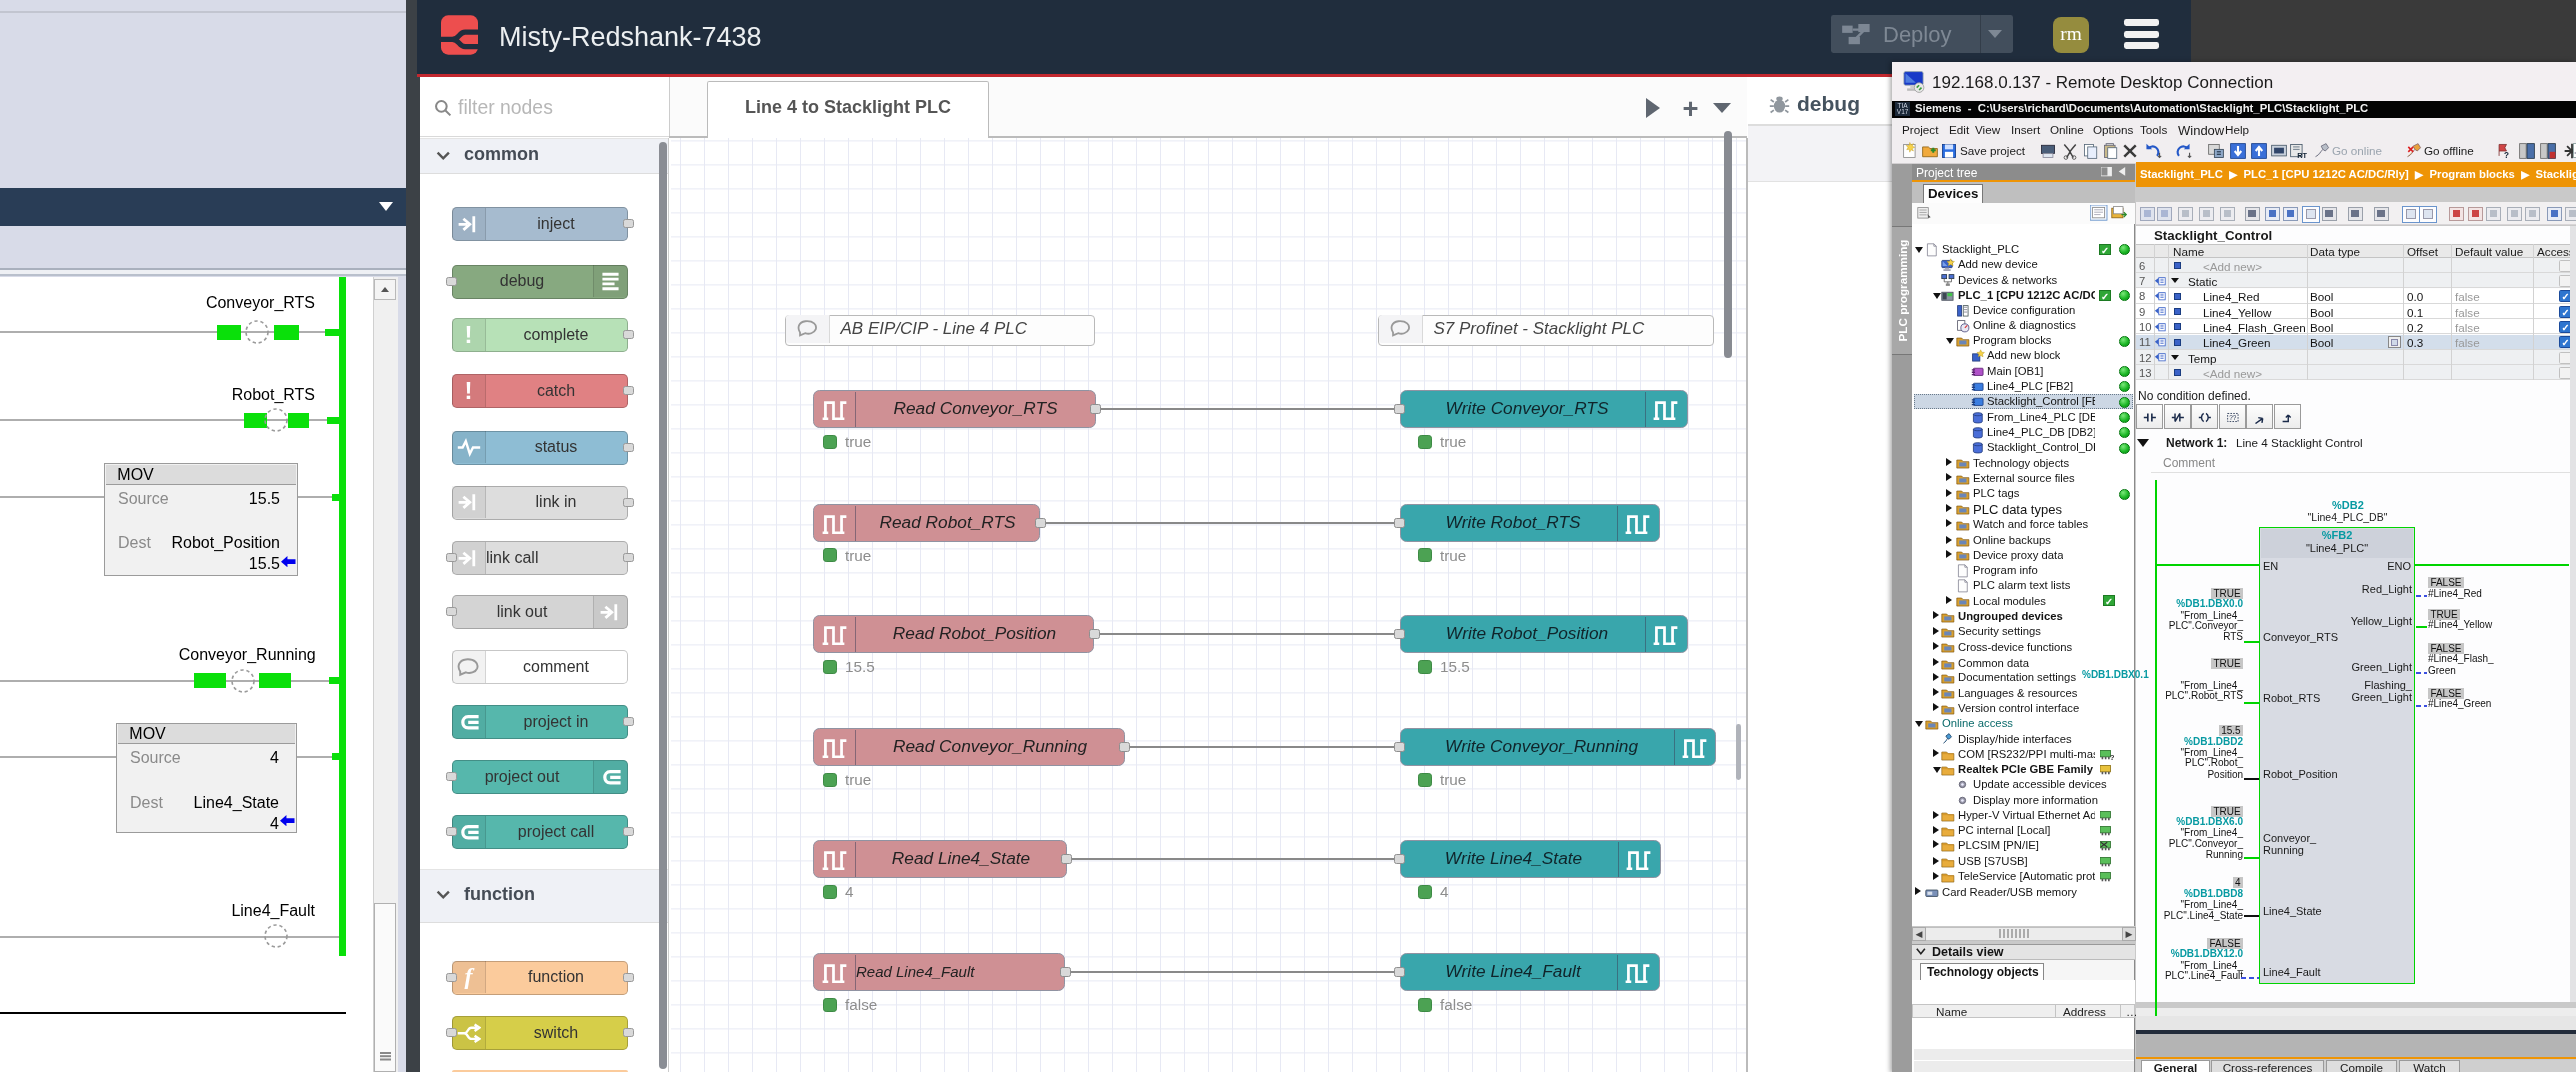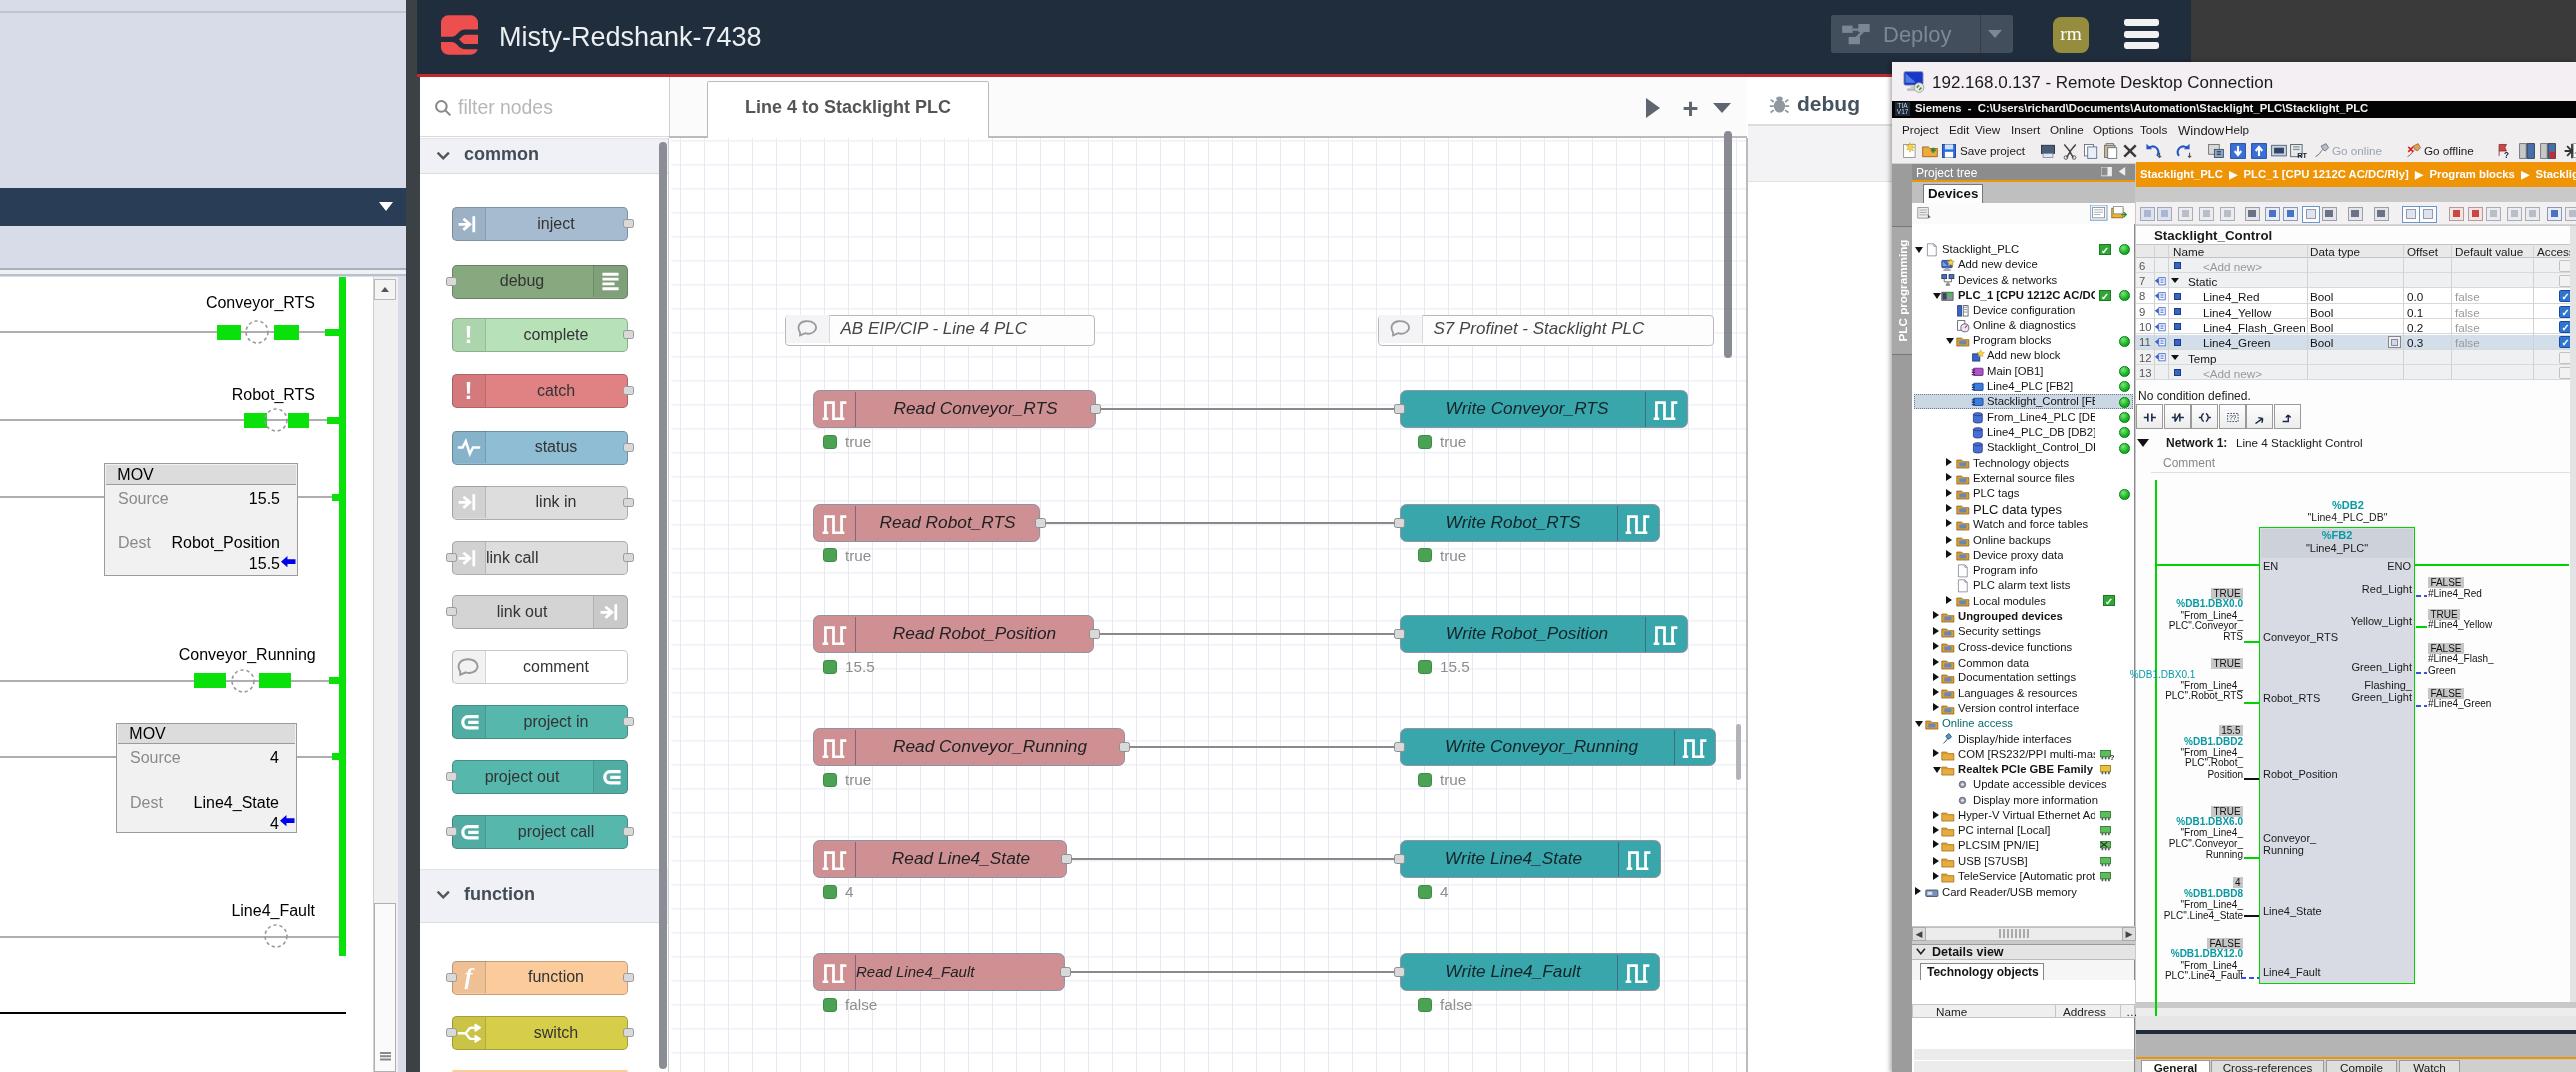--- a/index.html
+++ b/index.html
@@ -1098,21 +1098,21 @@
 <div style="position:absolute;left:2307px;top:615px;width:105px;height:24px;font-size:11px;color:#1a1a1a;text-align:right;line-height:12px">Yellow_Light</div>
 <div style="position:absolute;left:2307px;top:661px;width:105px;height:24px;font-size:11px;color:#1a1a1a;text-align:right;line-height:12px">Green_Light</div>
 <div style="position:absolute;left:2307px;top:679px;width:105px;height:24px;font-size:11px;color:#1a1a1a;text-align:right;line-height:12px">Flashing_<br>Green_Light</div>
 <div style="position:absolute;left:2082px;top:588px;width:161px;height:10.5px;font-size:10px;color:#111;text-align:right"><span style="background:#c6c6c6;padding:0 2.4px">TRUE</span></div>
 <div style="position:absolute;left:2082px;top:598px;width:161px;height:10.5px;font-size:10px;font-weight:bold;color:#079aa2;text-align:right">%DB1.DBX0.0</div>
 <div style="position:absolute;left:2082px;top:610px;width:161px;height:10.5px;font-size:10px;color:#111;text-align:right">"From_Line4_</div>
 <div style="position:absolute;left:2082px;top:620px;width:161px;height:10.5px;font-size:10px;color:#111;text-align:right">PLC".Conveyor_</div>
 <div style="position:absolute;left:2082px;top:631px;width:161px;height:10.5px;font-size:10px;color:#111;text-align:right">RTS</div>
 <div style="position:absolute;left:2244px;top:641px;width:15.3px;height:1.6px;background:#00d400"></div>
 <div style="position:absolute;left:2082px;top:658px;width:161px;height:10.5px;font-size:10px;color:#111;text-align:right"><span style="background:#c6c6c6;padding:0 2.4px">TRUE</span></div>
-<div style="position:absolute;left:2082px;top:669px;width:161px;height:10.5px;font-size:10px;font-weight:normal;color:#079aa2;text-align:center">%DB1.DBX0.1</div>
+<div style="position:absolute;left:2082px;top:669px;width:161px;height:10.5px;font-size:10px;font-weight:bold;color:#079aa2;text-align:left">%DB1.DBX0.1</div>
 <div style="position:absolute;left:2082px;top:680px;width:161px;height:10.5px;font-size:10px;color:#111;text-align:right">"From_Line4_</div>
 <div style="position:absolute;left:2082px;top:690px;width:161px;height:10.5px;font-size:10px;color:#111;text-align:right">PLC".Robot_RTS</div>
 <div style="position:absolute;left:2244px;top:702px;width:15.3px;height:1.6px;background:#00d400"></div>
 <div style="position:absolute;left:2082px;top:725px;width:161px;height:10.5px;font-size:10px;color:#111;text-align:right"><span style="background:#c6c6c6;padding:0 2.4px">15.5</span></div>
 <div style="position:absolute;left:2082px;top:736px;width:161px;height:10.5px;font-size:10px;font-weight:bold;color:#079aa2;text-align:right">%DB1.DBD2</div>
 <div style="position:absolute;left:2082px;top:747px;width:161px;height:10.5px;font-size:10px;color:#111;text-align:right">"From_Line4_</div>
 <div style="position:absolute;left:2082px;top:757px;width:161px;height:10.5px;font-size:10px;color:#111;text-align:right">PLC".Robot_</div>
 <div style="position:absolute;left:2082px;top:769px;width:161px;height:10.5px;font-size:10px;color:#111;text-align:right">Position</div>
 <div style="position:absolute;left:2244px;top:778px;width:15.3px;height:1.6px;background:#111"></div>
 <div style="position:absolute;left:2082px;top:806px;width:161px;height:10.5px;font-size:10px;color:#111;text-align:right"><span style="background:#c6c6c6;padding:0 2.4px">TRUE</span></div>

